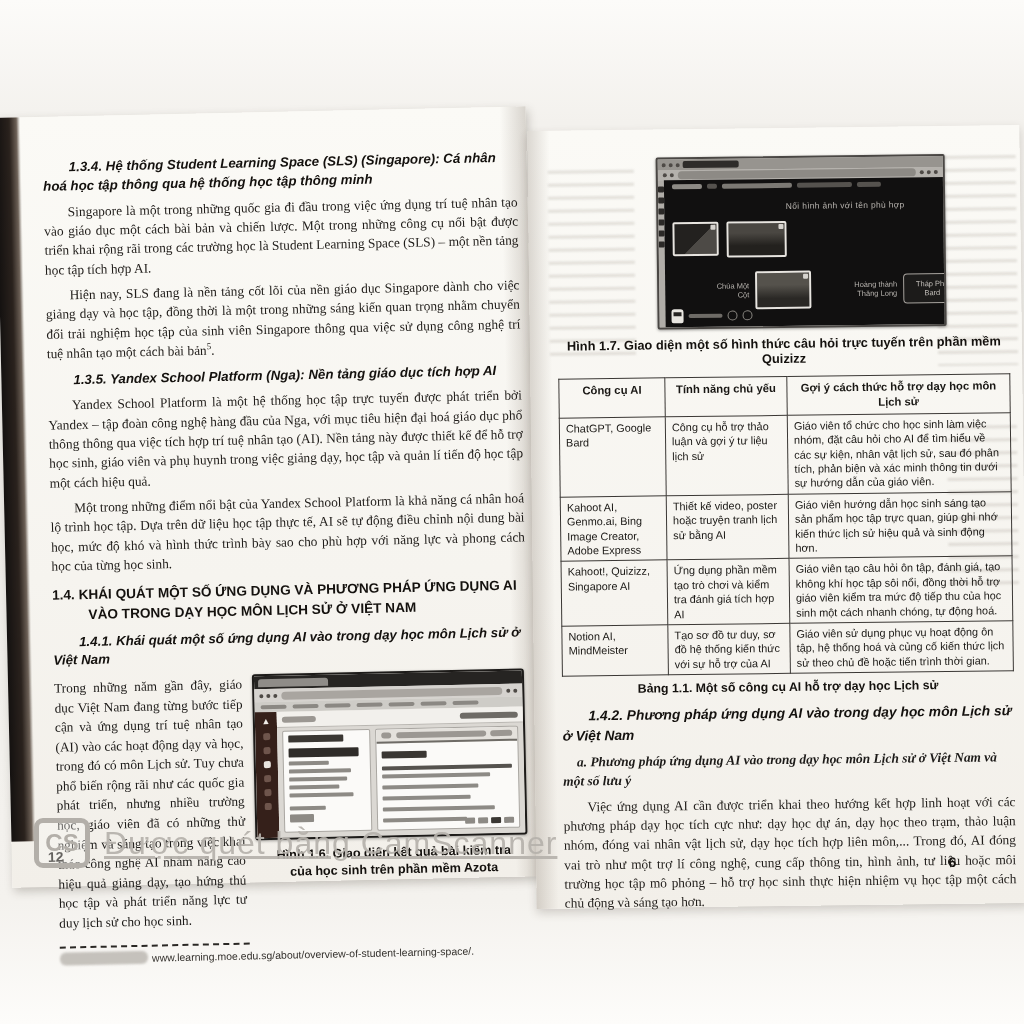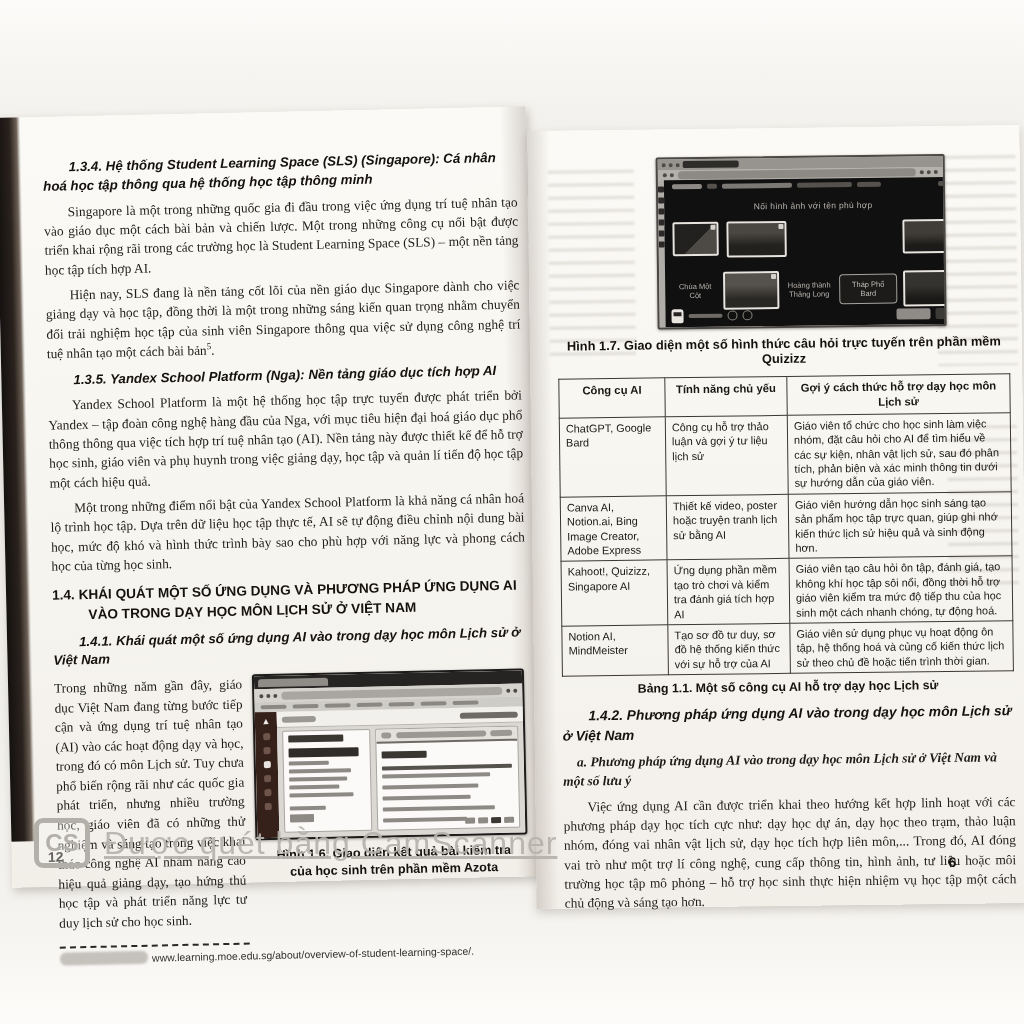--- a/index.html
+++ b/index.html
@@ -94,21 +94,21 @@
   .f17-toolbar{height:12px;display:flex;align-items:center;gap:5px;padding:0 8px;}
   .tbseg{height:5px;background:#55524e;border-radius:2px;}
   .f17-prompt{text-align:center;font-size:8.5px;color:#b7b3ae;margin-top:10px;letter-spacing:.3px;}
   .tiles-top{display:flex;align-items:flex-start;margin:10px 8px 0;gap:8px;}
   .tile{background:#3a3835;border:2px solid #e8e5e0;border-radius:2px;position:relative;}
   .tile .pin{position:absolute;top:1px;right:1px;width:5px;height:5px;background:#d6d3ce;border-radius:1px;}
   .t-a{width:42px;height:30px;background:linear-gradient(135deg,#23211f 55%,#4d4a46 56%);}
   .t-b{width:56px;height:32px;background:linear-gradient(180deg,#4a4742 30%,#23211e 70%);}
   .t-c{width:48px;height:30px;background:linear-gradient(180deg,#403d39 40%,#1d1b19 80%);margin-left:auto;}
   .tiles-bot{display:flex;align-items:center;margin:14px 8px 0;gap:6px;}
-  .f17-label{font-size:7.5px;color:#b7b3ae;line-height:1.25;text-align:center;}
+  .f17-label{font-size:7.5px;color:#b7b3ae;line-height:1.25;text-align:right;margin-left:32px;}
   .t-d{width:52px;height:34px;background:linear-gradient(180deg,#55524c 35%,#2a2825 75%);}
   .t-e{width:48px;height:32px;background:linear-gradient(180deg,#35332f 40%,#191816 85%);}
   .namebox{border:1.5px solid #a7a39e;border-radius:4px;padding:5px 6px;font-size:7.5px;
     color:#c3bfba;text-align:center;line-height:1.25;background:#1c1b1a;}
   .f17-foot{position:absolute;bottom:4px;left:6px;right:6px;display:flex;align-items:center;gap:5px;}
   .mascot{width:12px;height:14px;background:#e9e6e1;border-radius:3px 3px 2px 2px;position:relative;}
   .mascot:after{content:"";position:absolute;top:3px;left:2px;right:2px;height:4px;background:#262422;}
   .f17-name{width:34px;height:4px;background:#6e6b66;border-radius:2px;}
   .circ{width:8px;height:8px;border:1px solid #8a8781;border-radius:50%;}
   .f17-btn{margin-left:auto;width:34px;height:11px;background:#8f8c87;border-radius:2px;}
@@ -371,21 +371,21 @@
           <th>Gợi ý cách thức hỗ trợ dạy học môn Lịch sử</th>
         </tr>
       </thead>
       <tbody>
         <tr>
           <td>ChatGPT, Google Bard</td>
           <td>Công cụ hỗ trợ thảo luận và gợi ý tư liệu lịch sử</td>
           <td>Giáo viên tổ chức cho học sinh làm việc nhóm, đặt câu hỏi cho AI để tìm hiểu về các sự kiện, nhân vật lịch sử, sau đó phân tích, phản biện và xác minh thông tin dưới sự hướng dẫn của giáo viên.</td>
         </tr>
         <tr>
-          <td>Canva AI, Notion.ai, Bing Image Creator, Adobe Express</td>
+          <td>Kahoot AI, Genmo.ai, Bing Image Creator, Adobe Express</td>
           <td>Thiết kế video, poster hoặc truyện tranh lịch sử bằng AI</td>
           <td>Giáo viên hướng dẫn học sinh sáng tạo sản phẩm học tập trực quan, giúp ghi nhớ kiến thức lịch sử hiệu quả và sinh động hơn.</td>
         </tr>
         <tr>
           <td>Kahoot!, Quizizz, Singapore AI</td>
           <td>Ứng dụng phần mềm tạo trò chơi và kiểm tra đánh giá tích hợp AI</td>
           <td>Giáo viên tạo câu hỏi ôn tập, đánh giá, tạo không khí học tập sôi nổi, đồng thời hỗ trợ giáo viên kiểm tra mức độ tiếp thu của học sinh một cách nhanh chóng, tự động hoá.</td>
         </tr>
         <tr>
           <td>Notion AI, MindMeister</td>

